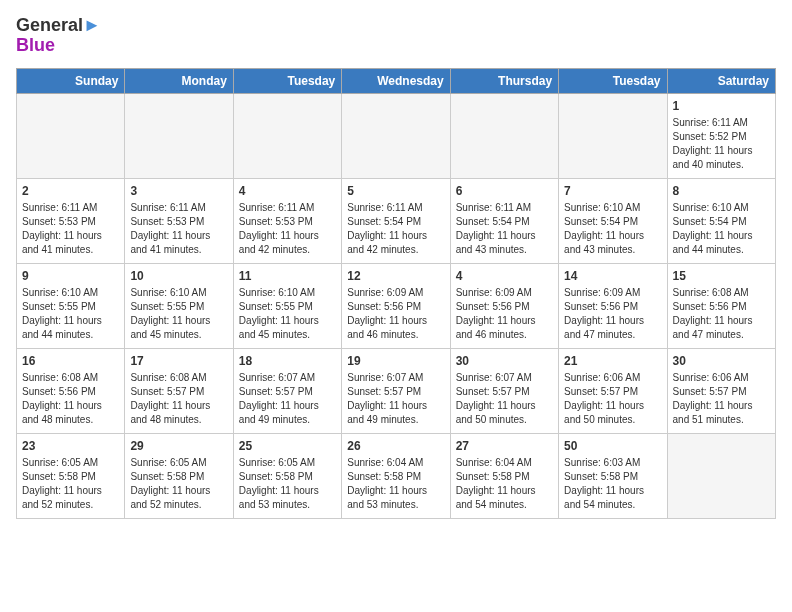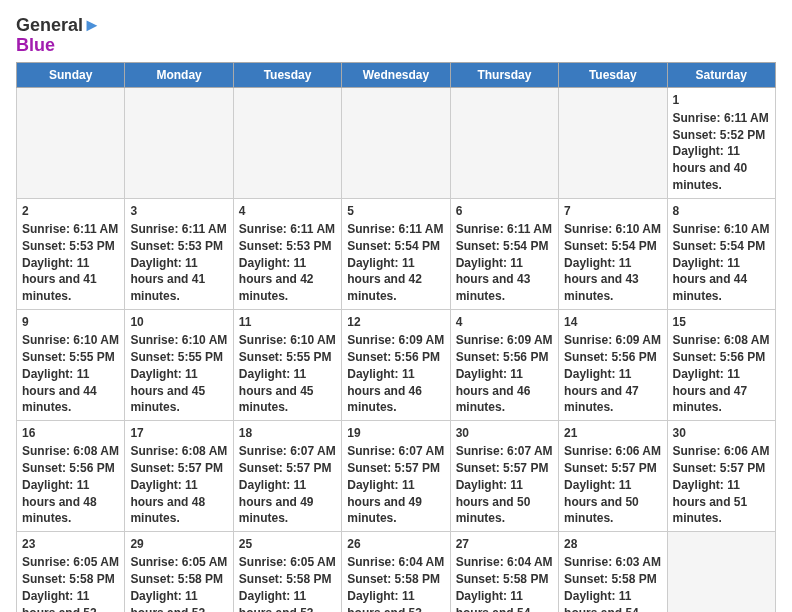--- a/index.html
+++ b/index.html
@@ -7,21 +7,21 @@
       font-family: Arial, sans-serif;
       background: #fff;
       width: 792px;
       min-height: 612px;
       padding: 16px;
     }
     .header-area {
       display: flex;
       justify-content: space-between;
       align-items: flex-start;
-      margin-bottom: 6px;
+      margin-bottom: 12px;
     }
     .logo {
       display: flex;
       align-items: center;
       gap: 0px;
     }
     .logo-text {
       font-size: 18px;
       font-weight: bold;
       color: #333;
@@ -46,21 +46,21 @@
     .calendar {
       width: 100%;
       border-collapse: collapse;
       font-size: 10.5px;
     }
     .calendar thead th {
       background-color: #3a7abf;
       color: #fff;
       font-weight: bold;
       padding: 5px 6px;
-      text-align: center;
+      text-align: right;
       border: 1px solid #aaa;
       font-size: 12px;
     }
     .calendar tbody td {
       border: 1px solid #ccc;
       vertical-align: top;
       padding: 4px 5px;
       width: 108px;
       min-height: 80px;
       height: 85px;
@@ -71,24 +71,23 @@
     .calendar tbody td.empty {
       background: #f5f5f5;
     }
     .day-number {
       font-size: 12px;
       font-weight: bold;
       display: block;
       margin-bottom: 2px;
     }
     .day-info {
-      font-size: 12px;
+      font-size: 10px;
       color: #333;
       line-height: 1.4;
-      font-weight: bold;
     }
   </style>
 </head>
 <body>
 
 <div class="header-area">
   <div class="logo">
     <div>
       <div class="logo-text">General<span style="color:#4a90d9">►</span><br><span style="color:#a21caf">Blue</span></div>
     </div>
@@ -283,21 +282,21 @@
 Sunset: 5:58 PM
 Daylight: 11 hours and 53 minutes.</div>
         </td>
         <td>
           <span class="day-number">27</span>
           <div class="day-info">Sunrise: 6:04 AM
 Sunset: 5:58 PM
 Daylight: 11 hours and 54 minutes.</div>
         </td>
         <td>
-          <span class="day-number">28</span>
+          <span class="day-number">50</span>
           <div class="day-info">Sunrise: 6:03 AM
 Sunset: 5:58 PM
 Daylight: 11 hours and 54 minutes.</div>
         </td>
         <td class="empty"></td>
       </tr>
     </tbody>
 </table>
 
 </body></html>

